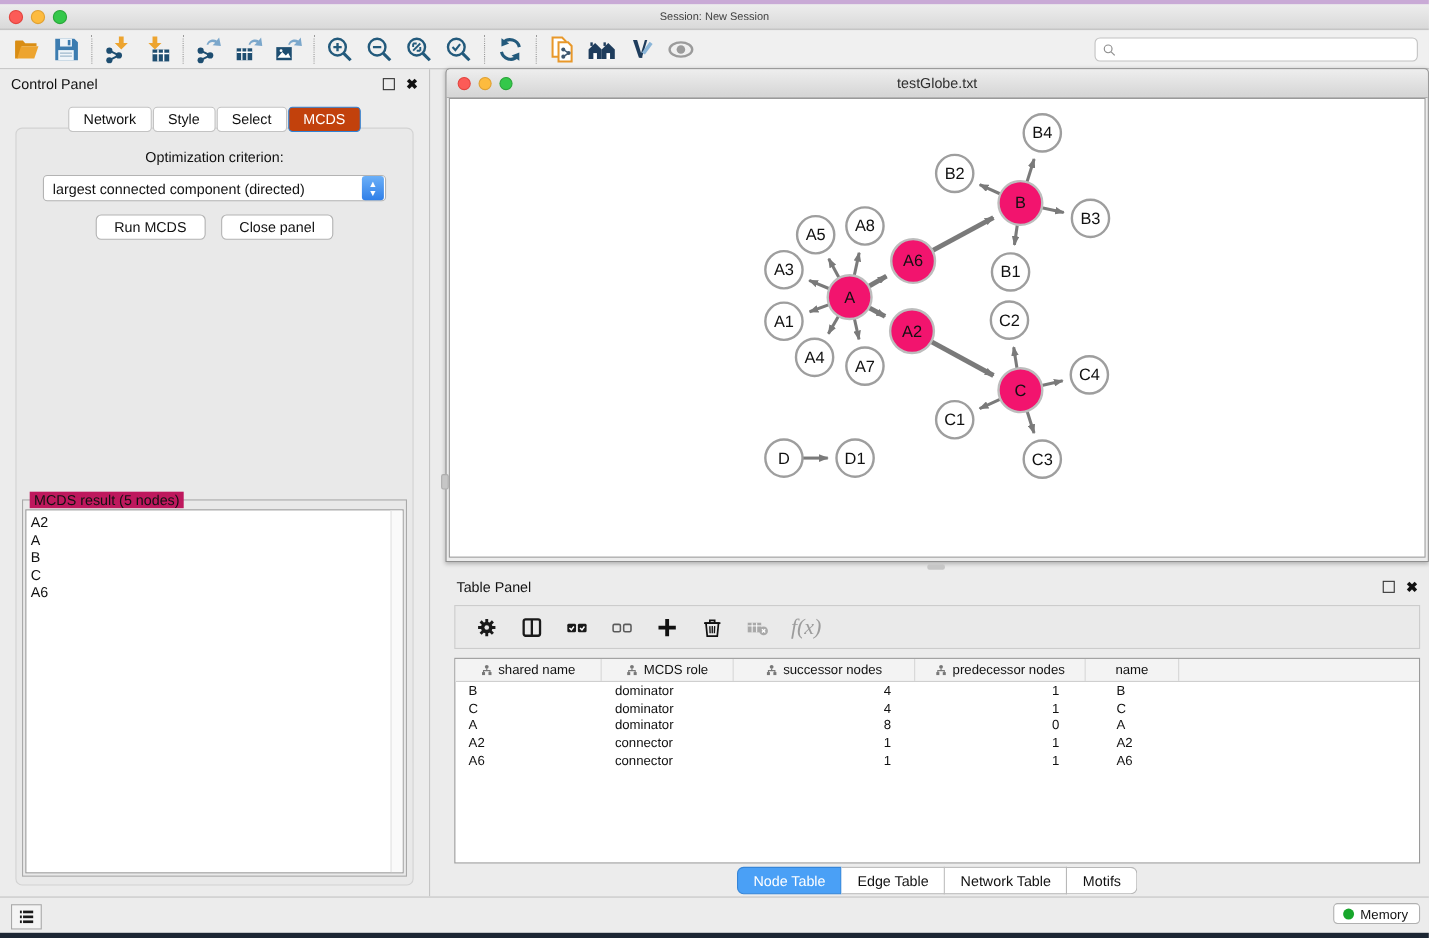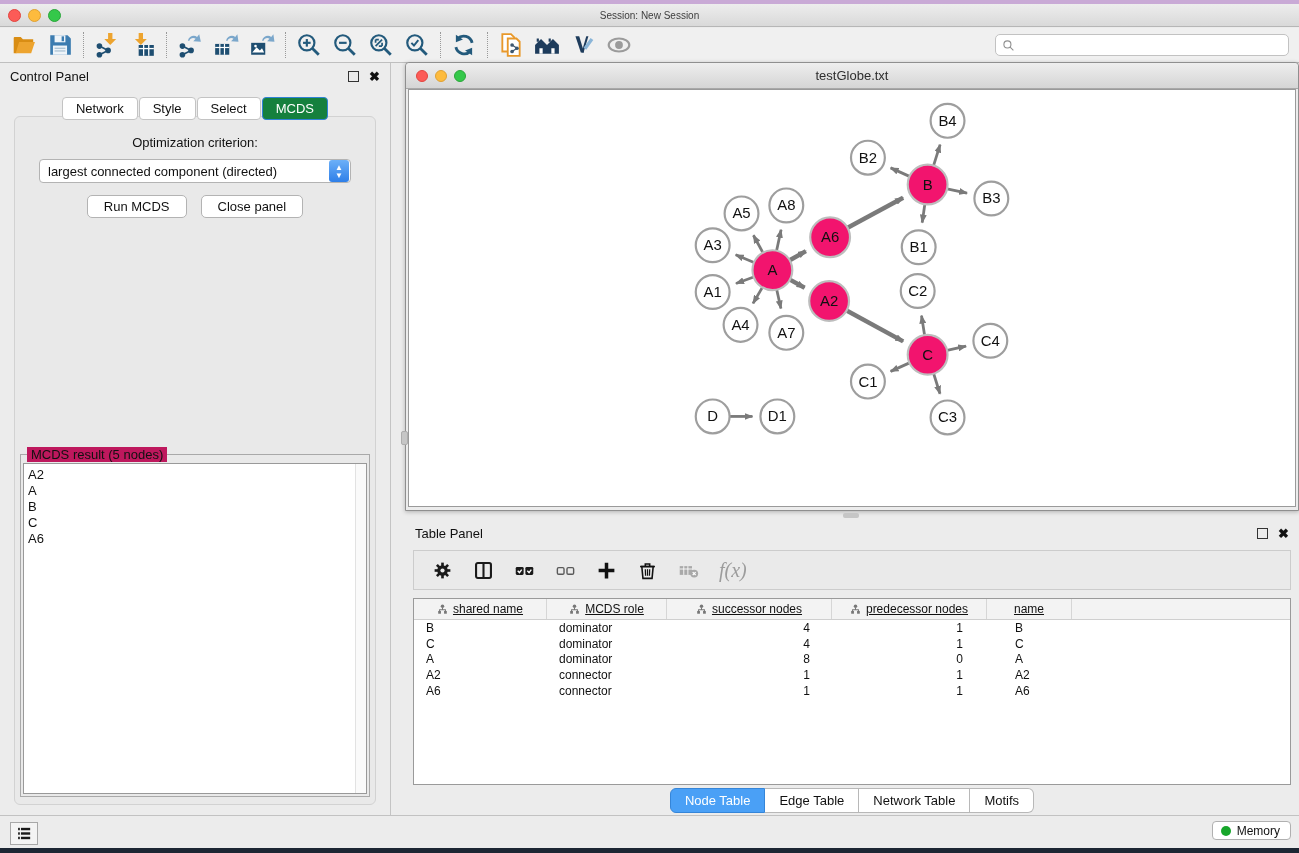--- a/index.html
+++ b/index.html
@@ -32,21 +32,21 @@
   .searchbox input { border:none; outline:none; flex:1; font-size:12px; margin-left:4px; background:transparent; }
 
   
   .control-panel { left:0; top:63px; width:391px; height:752px; background:#ececec; border-right:1px solid #c4c4c4; }
   .panel-head { height:26px; display:flex; align-items:center; padding:0 10px; font-size:13px; color:#111; }
   .panel-head .sp { flex:1; }
   .float-box { width:11px; height:11px; border:1.5px solid #333; margin-right:10px; }
   .close-x { font-size:13px; font-weight:bold; color:#111; }
   .cp-tabs { display:flex; justify-content:center; gap:1px; margin-top:8px; position:relative; z-index:2; }
   .cp-tab { padding:3px 13px; font-size:13px; background:#fff; border:1px solid #c3c3c3; border-radius:4px; color:#111; }
-  .cp-tab.active { background:#15803d; border-color:#2f82d6; color:#fff; }
+  .cp-tab.active { background:#c2410c; border-color:#2f82d6; color:#fff; }
   .cp-content { position:absolute; left:14px; right:14px; top:54px; bottom:10px;
     background:#e9e9e9; border:1px solid #d2d2d2; border-radius:6px; margin-top:-1px; }
   .opt-label { text-align:center; font-size:13px; margin-top:18px; color:#111; }
   .dropdown { width:312px; height:24px; margin:9px auto 0; background:#fff; border:1px solid #b3b3b3;
     border-radius:4px; display:flex; align-items:center; position:relative; }
   .dropdown .val { flex:1; font-size:13px; padding-left:8px; color:#111; white-space:nowrap; overflow:hidden; }
   .dropdown .spin { width:20px; height:22px; margin:0 1px 0 0; border-radius:3px;
     background:linear-gradient(#6cb0f8,#2f7fe8); display:flex; flex-direction:column;
     align-items:center; justify-content:center; gap:1px; }
   .dropdown .spin span { color:#fff; font-size:8px; line-height:7px; }
@@ -80,21 +80,21 @@
   .table-panel { left:405px; top:520px; width:894px; height:295px; background:#ececec; }
   .tp-toolbar { position:absolute; left:8px; top:30px; width:878px; height:40px; background:#eaeaea;
     border:1px solid #cccccc; display:flex; align-items:center; gap:20px; padding-left:18px; }
   .tp-toolbar .ibtn { display:flex; align-items:center; justify-content:center; }
   .tp-toolbar svg { width:21px; height:21px; }
   .fx { font-family:"Liberation Serif", serif; font-style:italic; font-size:20px; color:#9c9c9c; }
   .node-table { position:absolute; left:8px; top:78px; width:878px; height:187px; background:#fff;
     border:1px solid #9a9a9a; overflow:hidden; }
   .thead { display:flex; height:21px; background:#f3f3f3; border-bottom:1px solid #cfcfcf; }
   .hcell { display:flex; align-items:center; justify-content:center; gap:5px; font-size:12px; color:#111;
-    border-right:1px solid #d6d6d6;text-decoration:underline; }
+    border-right:1px solid #d6d6d6; }
   .hcell svg { width:11px; height:11px; }
   .h0{width:133px;} .h1{width:120px;} .h2{width:165px;} .h3{width:155px;} .h4{width:85px;}
   .hfill { flex:1; border-right:none; }
   .trow { display:flex; height:15.7px; align-items:center; }
   .tcell { font-size:12px; color:#111; white-space:nowrap; }
   .tcell.c0 { width:133px; padding-left:12px; }
   .tcell.c1 { width:120px; padding-left:12px; }
   .tcell.c2 { width:165px; text-align:right; padding-right:22px; }
   .tcell.c3 { width:155px; text-align:right; padding-right:24px; }
   .tcell.c4 { width:85px; padding-left:28px; }

